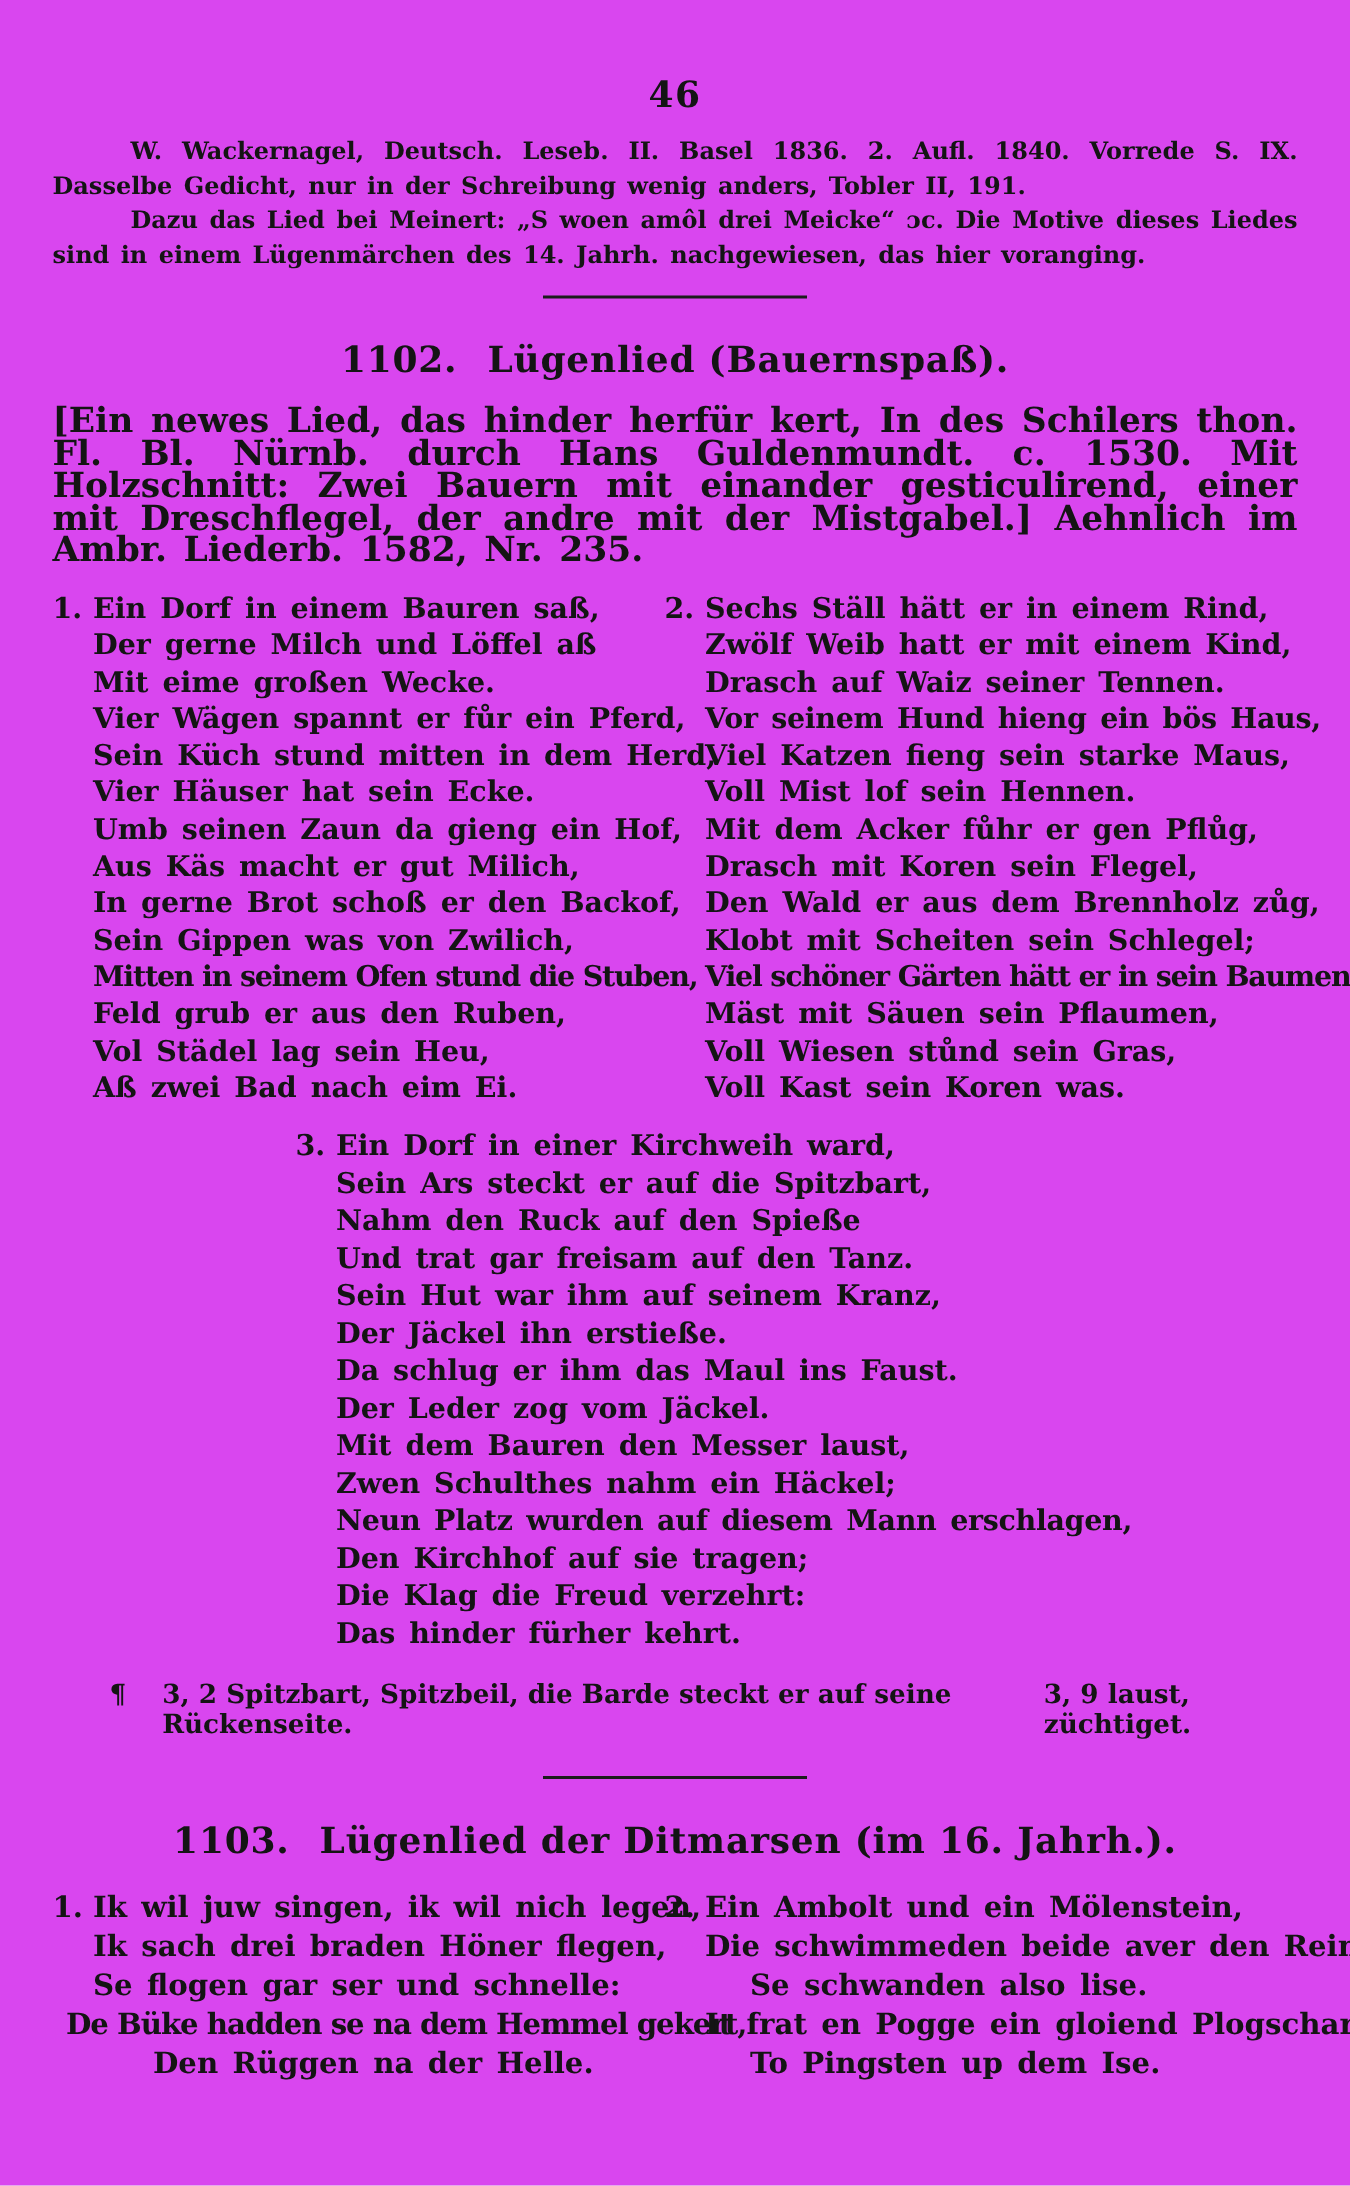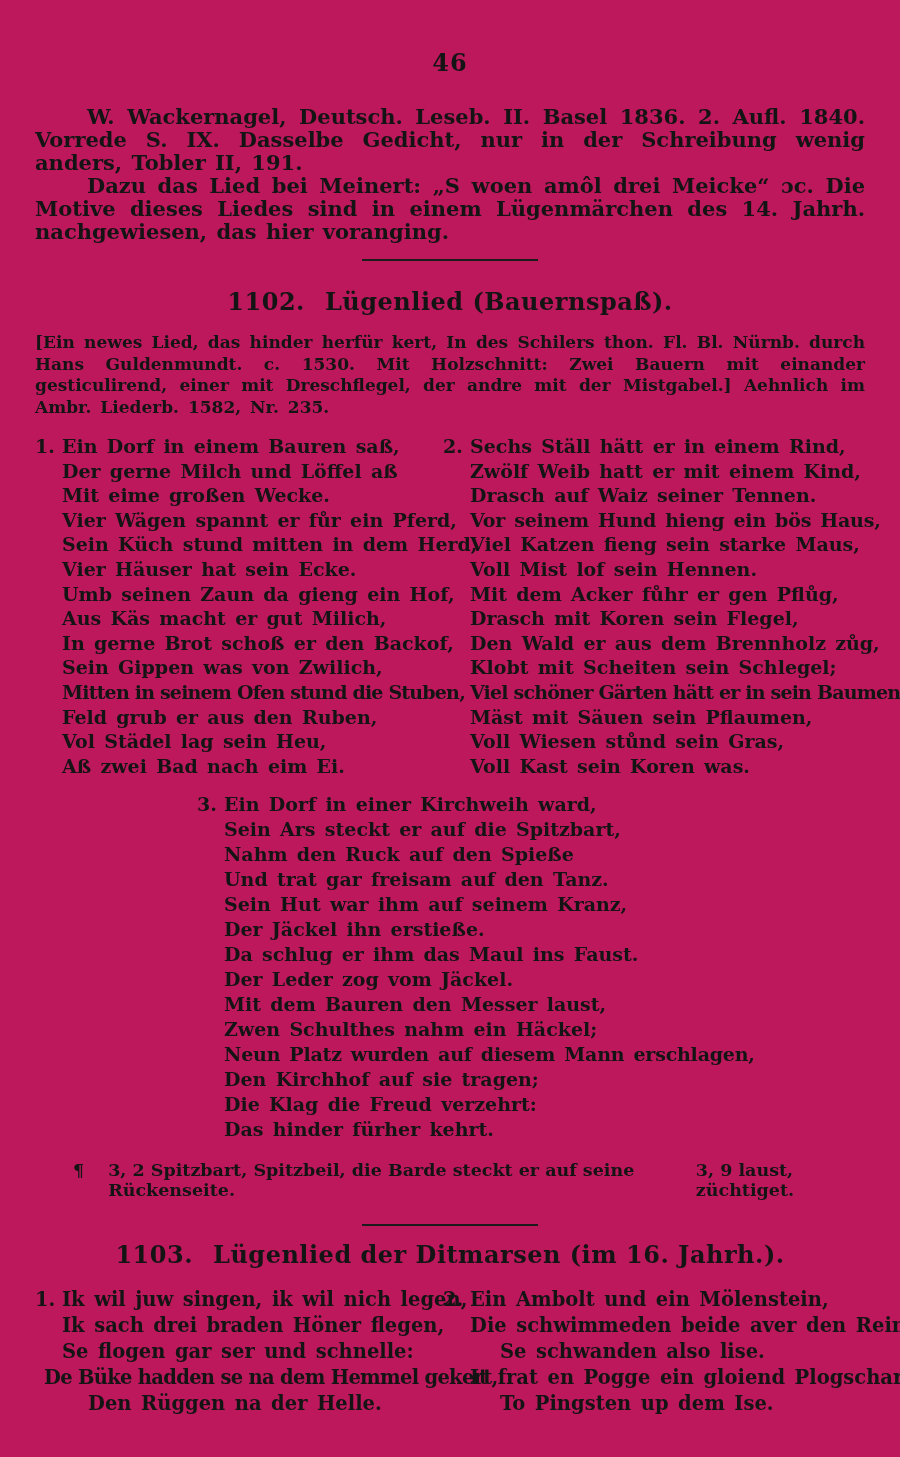--- a/index.html
+++ b/index.html
@@ -5,39 +5,39 @@
   html, body {
     margin: 0;
     padding: 0;
     background: #f2f2f0;
   }
   .page {
     position: relative;
     width: 900px;
     height: 1457px;
     margin: 0 auto;
-    background: #be185d;
+    background: #d946ef;
     color: #141414;
     font-family: "DejaVu Serif", "Liberation Serif", serif;
     font-weight: bold;
     overflow: hidden;
     box-sizing: border-box;
     padding: 0 35px;
   }
   
   .page-number {
     text-align: center;
     font-size: 24px;
     padding-top: 48px;
     letter-spacing: 1px;
   }
   
   .headnote {
-    margin-top: 28px;
-    font-size: 21px;
+    margin-top: 12px;
+    font-size: 16px;
     line-height: 23px;
     text-align: justify;
     word-spacing: 2px;
   }
   .headnote p {
     margin: 0;
     text-indent: 52px;
   }
   
   .rule {
@@ -51,21 +51,21 @@
     margin: 26px 0 0 0;
     text-align: center;
     font-size: 24px;
     font-weight: bold;
     letter-spacing: 0.5px;
   }
   .song-title .num { margin-right: 20px; }
   
   .intro {
     margin-top: 16px;
-    font-size: 17px;
+    font-size: 23px;
     line-height: 21.5px;
     text-align: justify;
     word-spacing: 3px;
   }
   
   .verse-cols {
     margin-top: 16px;
     display: grid;
     grid-template-columns: 408px 1fr;
     column-gap: 0;
@@ -107,35 +107,35 @@
   .verse-cols-2 .verse {
     font-size: 19.5px;
     line-height: 26px;
   }
   .v1103-1 .line:nth-child(4) {
     margin-left: -18px;
     letter-spacing: -0.7px;
     word-spacing: 0;
     text-align: center;
   }
-  .v1103-1 .line:nth-child(5) { margin-left: 26px; }
+  .v1103-1 .line:nth-child(5) { margin-left: 40px; }
   .v1103-2 .line:nth-child(3) { margin-left: 30px; }
   .v1103-2 .line:nth-child(5) { margin-left: 30px; }
   
   .footnote {
     margin-top: 18px;
     padding-left: 38px;
     font-size: 17.5px;
     display: flex;
     align-items: baseline;
   }
   .footnote .pilcrow { margin-right: 24px; }
   .footnote .fn2 { margin-left: 35px; }
   .rule.rule2 { margin-top: 24px; }
-  .song-title.t2 { margin-top: 14px; }
+  .song-title.t2 { margin-top: 26px; }
 </style>
 </head>
 <body>
 
 <div class="page">
 
   <div class="page-number">46</div>
 
   <div class="headnote">
     <p>W. Wackernagel, Deutsch. Leseb. II. Basel 1836. 2. Aufl. 1840. Vorrede S. IX. Dasselbe Gedicht, nur in der Schreibung wenig anders, Tobler II, 191.</p>

